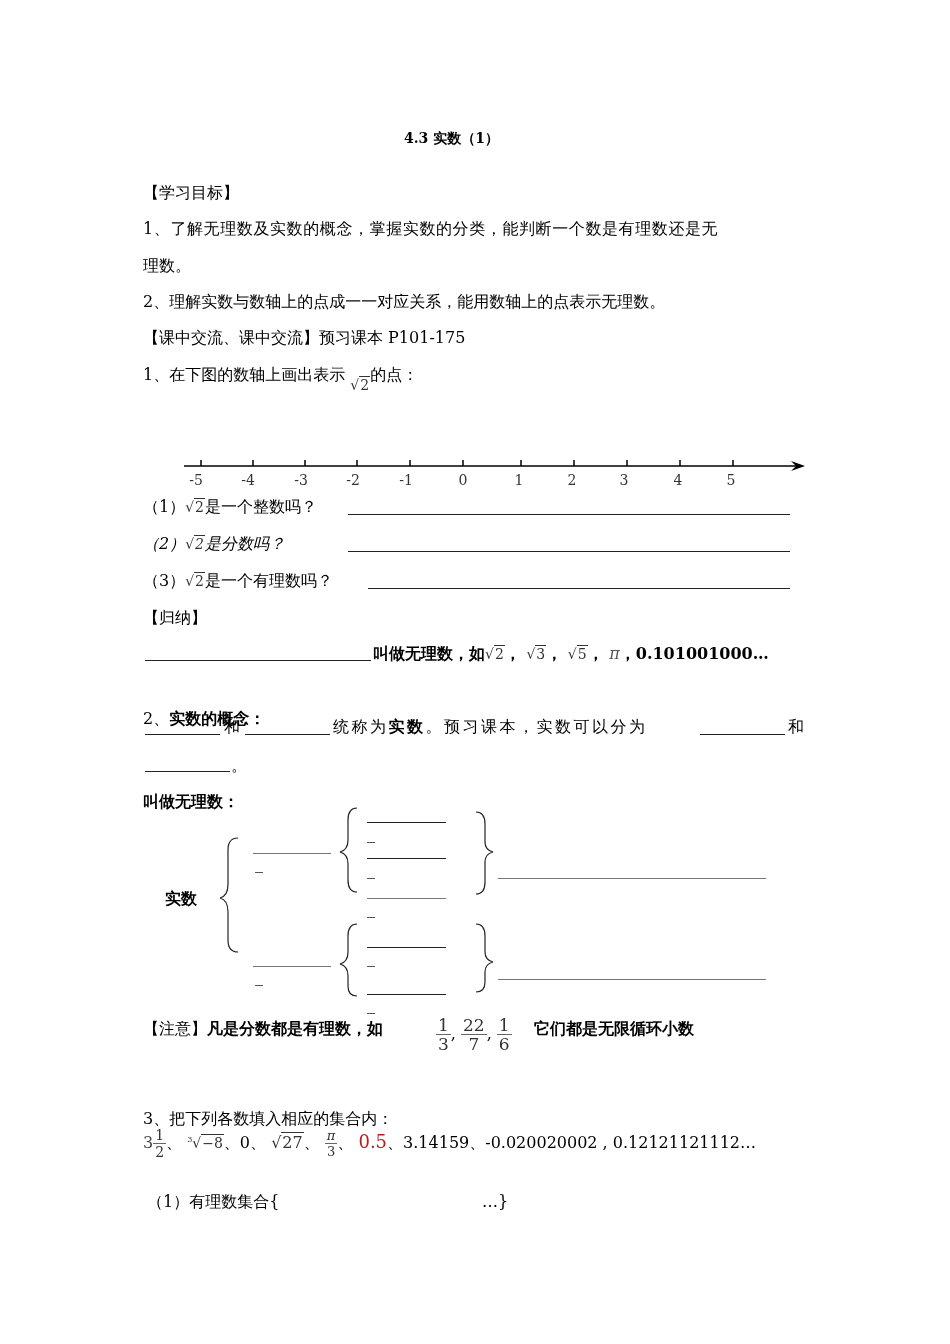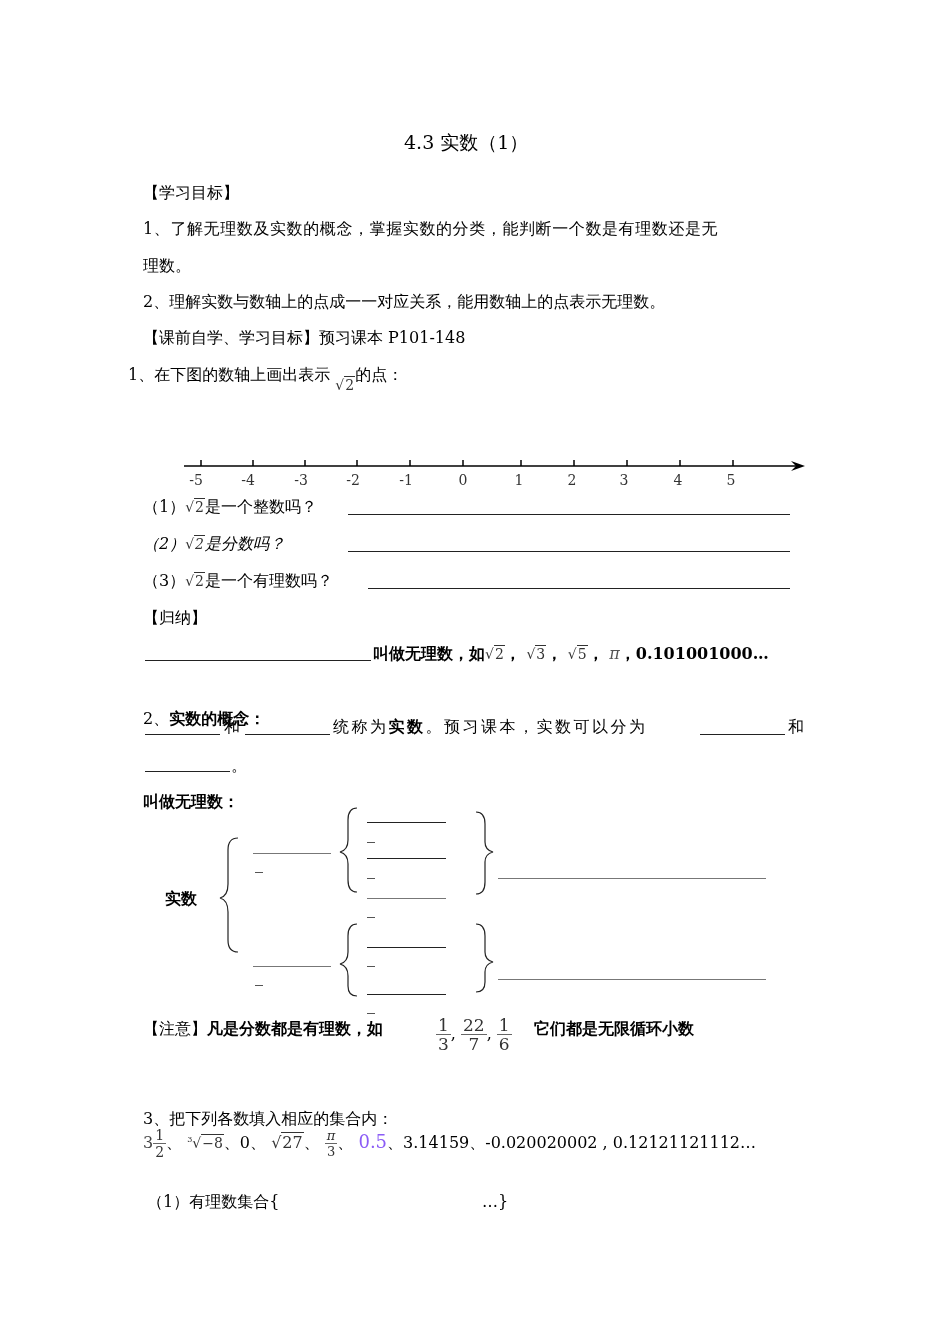--- a/index.html
+++ b/index.html
@@ -1,21 +1,21 @@
 <!DOCTYPE html>
 <html><head>
 <meta charset="utf-8">
 <style>
   html, body { margin:0; padding:0; background:#ffffff; }
   body { width:950px; height:1344px; position:relative; overflow:hidden;
          font-family:"DejaVu Serif","Liberation Serif",serif; color:#000; }
   .abs { position:absolute; white-space:nowrap; }
   .t { font-size:16px; line-height:20px; }
   .bold { font-weight:bold;text-align:center; }
-  .title { font-size:19px; font-weight:normal; }
+  .title { font-size:14px; font-weight:bold; }
   .line { position:absolute; height:0; border-top:1px solid #222; }
   .gline { position:absolute; height:0; border-top:1px solid #777; }
   .dash { position:absolute; width:8px; border-top:1px solid #555; }
   .sqrt { font-size:14px; color:#333; }
   .sqrt .rad { border-top:1px solid #333; padding:0 1px; }
   .frac { display:inline-block; text-align:center; vertical-align:middle; font-size:17px; line-height:18px; color:#333; }
   .frac .n { display:block; border-bottom:1px solid #666; padding:0 2px; }
   .frac .d { display:block; }
   svg { position:absolute; overflow:visible; }
   .ticklbl { position:absolute; font-size:14px; color:#333; transform:translateX(-50%); }
@@ -24,24 +24,24 @@
 <body>
 
 <div class="abs title" style="left:404px;top:130px;">4.3  实数（1）</div>
 
 <div class="abs t" style="left:143px;top:183px;">【学习目标】</div>
 <div class="abs t" style="left:143px;top:219px;letter-spacing:0.6px;">1、了解无理数及实数的概念，掌握实数的分类，能判断一个数是有理数还是无</div>
 <div class="abs t" style="left:143px;top:256px;">理数。</div>
 <div class="abs t" style="left:143px;top:292px;">2、理解实数与数轴上的点成一一对应关系，能用数轴上的点表示无理数。</div>
 
 <div class="abs t" style="left:143px;top:328px;">
-  <span>【课前自学、学习目标】</span><span>预习课本 P101-148</span>
+  <span>【课中交流、课中交流】</span><span>预习课本 P101-175</span>
 </div>
 
-<div class="abs t" style="left:128px;top:365px;">
+<div class="abs t" style="left:143px;top:365px;">
   <span>1、在下图的数轴上画出表示</span>
   <span class="sqrt" style="position:relative;top:10px;">√<span class="rad">2</span></span><span>的点：</span>
 </div>
 
 <svg width="950" height="30" style="left:0;top:455px;">
   <line x1="184" y1="11" x2="800" y2="11" stroke="#000" stroke-width="1.5"></line>
   <polygon points="791,6 805,11 791,16 796,11" fill="#000"></polygon>
   <g stroke="#000" stroke-width="1.5">
     <line x1="201" y1="5" x2="201" y2="11"></line>
     <line x1="253" y1="5" x2="253" y2="11"></line>
@@ -151,19 +151,19 @@
   <span class="frac"><span class="n">1</span><span class="d">6</span></span>
 </div>
 <div class="abs t bold" style="left:534px;top:1019px;">它们都是无限循环小数</div>
 
 <div class="abs t" style="left:143px;top:1093px;margin-top:16px;">3、把下列各数填入相应的集合内：</div>
 <div class="abs t" style="left:143px;top:1127px;">
   <span style="color:#444;">3</span><span class="frac" style="font-size:14px;line-height:16px;"><span class="n">1</span><span class="d">2</span></span><span>、</span>
   <span class="sqrt"><sup style="font-size:8px;">3</sup>√<span class="rad">−8</span></span><span>、</span><span>0</span><span>、</span>
   <span class="sqrt" style="font-size:16px;">√<span class="rad">27</span></span><span>、</span>
   <span class="frac" style="font-size:13px;line-height:15px;"><span class="n" style="font-style:italic;">π</span><span class="d">3</span></span><span>、</span>
-  <span style="font-size:18px;color:#8b5cf6;margin-top:31px;">0.5</span><span>、</span><span>3.14159、-0.020020002 , 0.12121121112…</span>
+  <span style="font-size:18px;color:#b91c1c;margin-top:31px;">0.5</span><span>、</span><span>3.14159、-0.020020002 , 0.12121121112…</span>
 </div>
 <div class="abs t" style="left:147px;top:1192px;">
   <span>（1）有理数集合{</span>
 </div>
 <div class="abs t" style="left:482px;top:1192px;">…}</div>
 <div class="abs" style="left:300px;top:1190px;width:178px;height:22px;"></div>
 
 </body></html>

